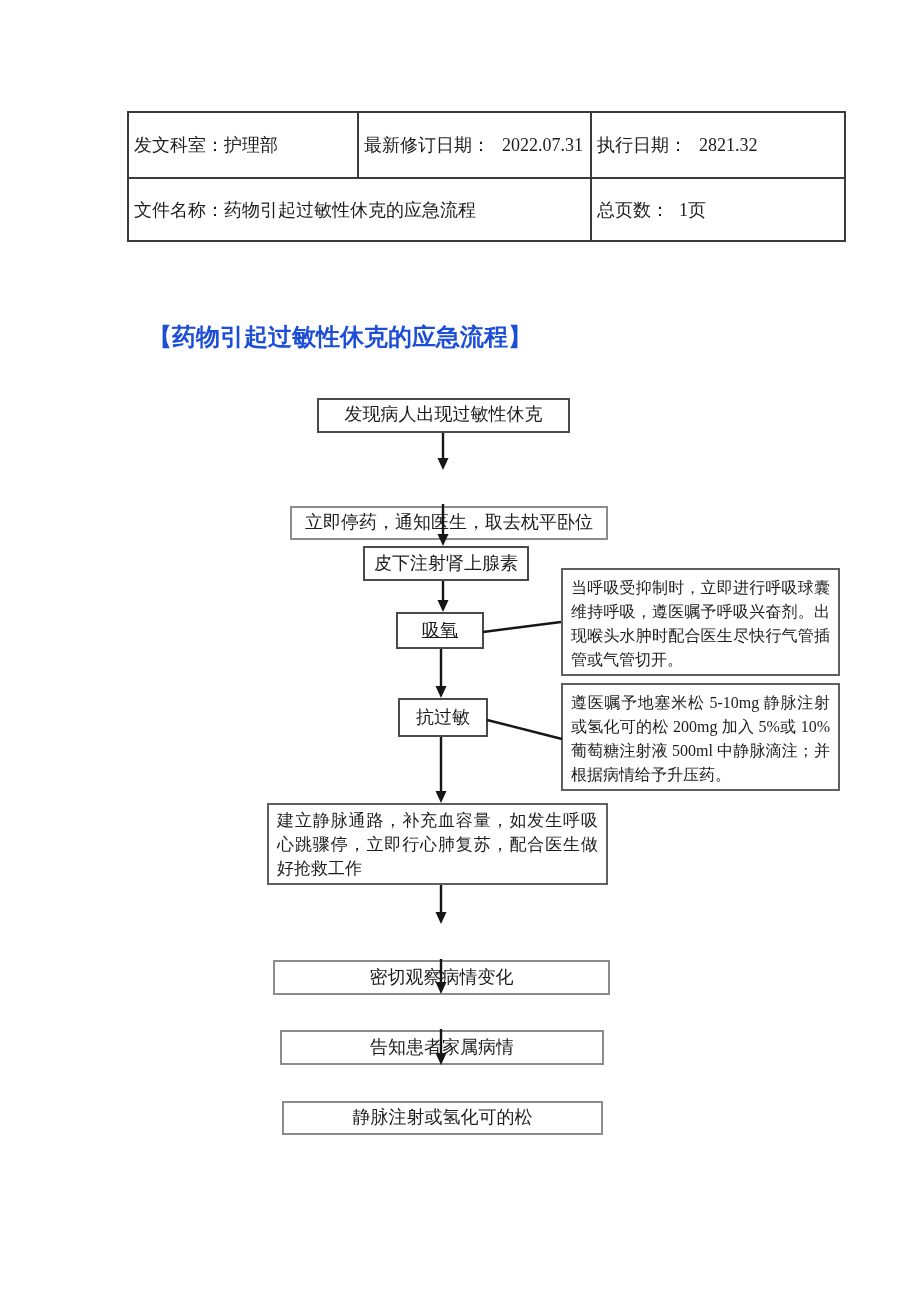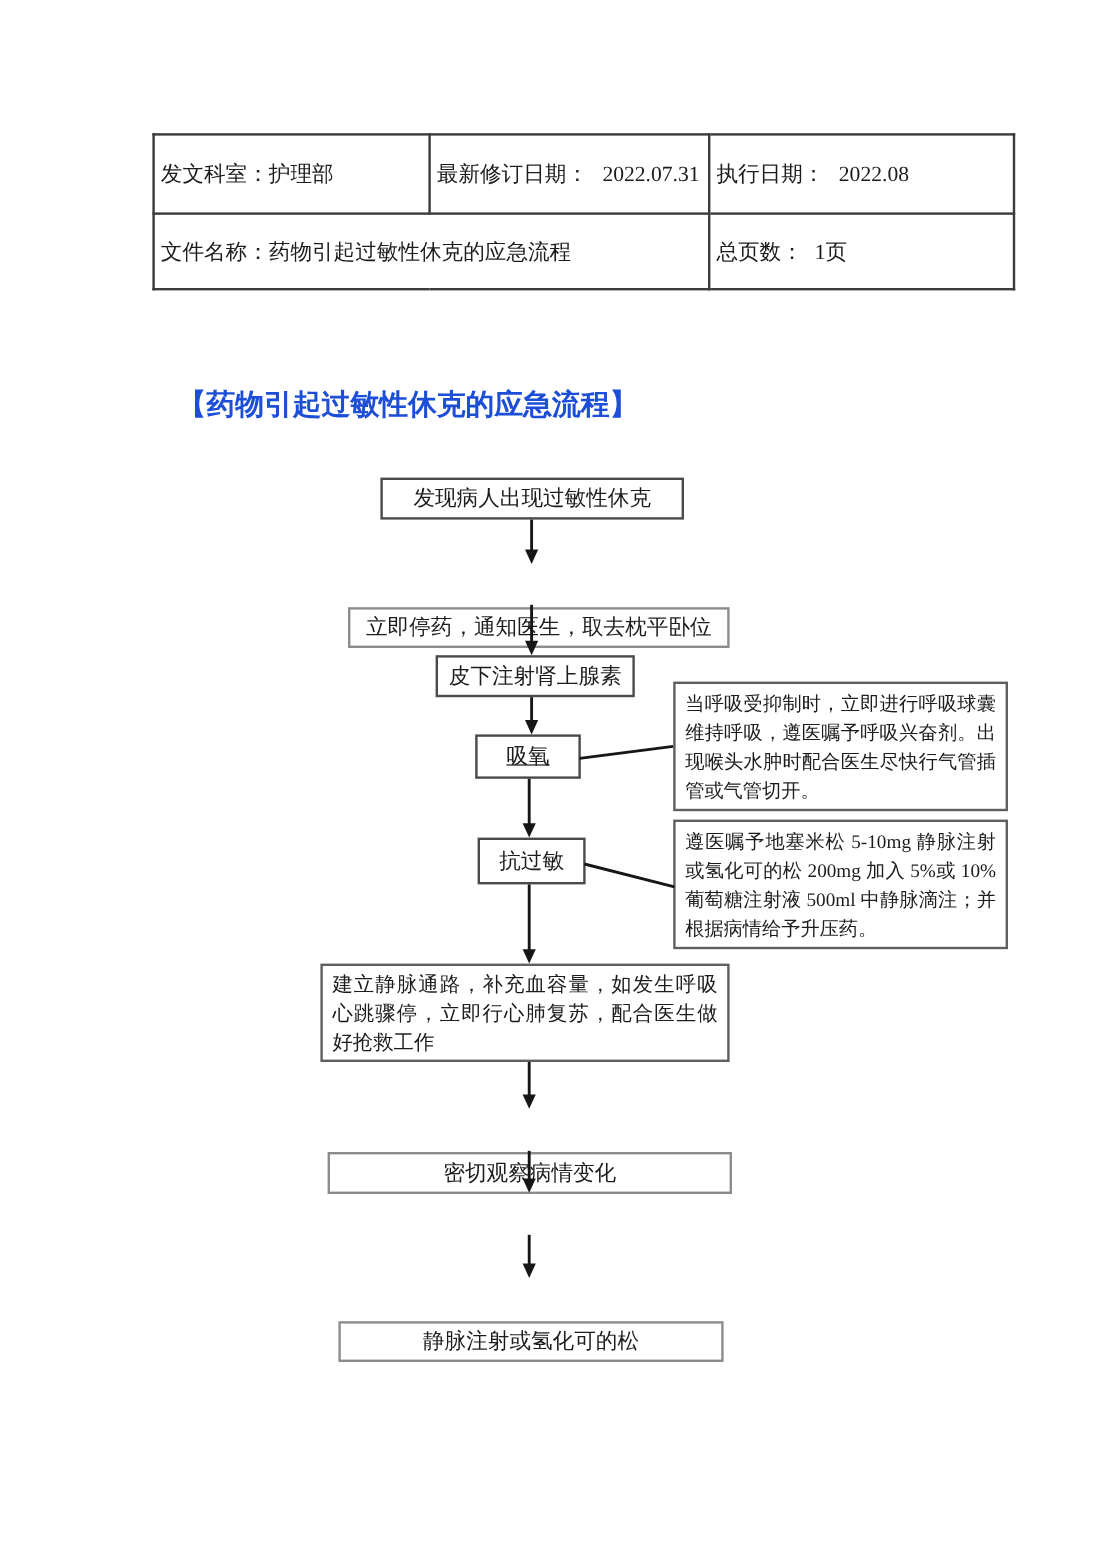--- a/index.html
+++ b/index.html
@@ -35,21 +35,21 @@
     position:absolute; box-sizing:border-box; background:#ffffff;
     display:flex; align-items:center; justify-content:center;
     font-size:18px; text-align:center; line-height:1.2;
   }
   .bd-dark  { border:2px solid #4a4a4a; }
   .bd-mid   { border:2px solid #5f5f5f; }
   .bd-light { border:2px solid #8c8c8c;margin-top:36px; }
   .multiline {
     display:block; text-align:left; text-align:justify;
   }
-  .b1 { left:317px; top:398px;  width:253px; height:35px; }
+  .b1 { left:317px; top:398px;  width:253px; height:35px;font-family:Liberation Mono, monospace; }
   .b2 { left:290px; top:470px;  width:318px; height:34px; }
   .b3 { left:363px; top:546px;  width:166px; height:35px; }
   .b4 { left:396px; top:612px;  width:88px;  height:37px;text-decoration:underline; }
   .b5 { left:398px; top:698px;  width:90px;  height:39px; }
   .b6 { left:267px; top:803px;  width:341px; height:82px;
         font-size:17px; line-height:24px; padding:4px 8px; }
   .b7 { left:273px; top:924px;  width:337px; height:35px; }
   .b8 { left:280px; top:994px;  width:324px; height:35px; }
   .b9 { left:282px; top:1065px; width:321px; height:34px; }
   .n1 { left:561px; top:568px;  width:279px; height:108px;
@@ -62,38 +62,39 @@
 </head>
 <body>
 
 <div id="page">
 
   <table class="header-table">
     <tbody>
         <tr class="r1">
       <td class="c1"><span>发文科室：</span><span>护理部</span></td>
       <td class="c2"><span>最新修订日期：</span><span class="gap12">2022.07.31</span></td>
-      <td class="c3"><span>执行日期：</span><span class="gap12">2022.08</span></td>
+      <td class="c3"><span>执行日期：</span><span class="gap12">2821.32</span></td>
     </tr>
     <tr class="r2">
       <td colspan="2"><span>文件名称：</span><span>药物引起过敏性休克的应急流程</span></td>
       <td><span>总页数：</span><span class="gap10">1页</span></td>
     </tr>
   </tbody>
     </table>
 
   <div class="doc-title">【药物引起过敏性休克的应急流程】</div>
 
   <div class="box b1 bd-dark">发现病人出现过敏性休克</div>
   <div class="box b2 bd-light">立即停药，通知医生，取去枕平卧位</div>
   <div class="box b3 bd-dark">皮下注射肾上腺素</div>
   <div class="box b4 bd-dark">吸氧</div>
   <div class="box b5 bd-dark">抗过敏</div>
   <div class="box b6 bd-mid multiline">建立静脉通路，补充血容量，如发生呼吸心跳骤停，立即行心肺复苏，配合医生做好抢救工作</div>
   <div class="box b7 bd-light">密切观察病情变化</div>
+  <div class="box b8 bd-light">告知患者家属病情</div>
   <div class="box b9 bd-light">静脉注射或氢化可的松</div>
 
   <div class="box n1 bd-mid multiline">当呼吸受抑制时，立即进行呼吸球囊维持呼吸，遵医嘱予呼吸兴奋剂。出现喉头水肿时配合医生尽快行气管插管或气管切开。</div>
   <div class="box n2 bd-mid multiline">遵医嘱予地塞米松 5-10mg 静脉注射或氢化可的松 200mg 加入 5%或 10%葡萄糖注射液 500ml 中静脉滴注；并根据病情给予升压药。</div>
 
   <svg class="connectors" width="920" height="1301" viewBox="0 0 920 1301">
     <g stroke="#161616" stroke-width="2.4" fill="none">
       <line x1="443" y1="433" x2="443" y2="459"></line>
       <line x1="443" y1="504" x2="443" y2="535"></line>
       <line x1="443" y1="581" x2="443" y2="601"></line>

